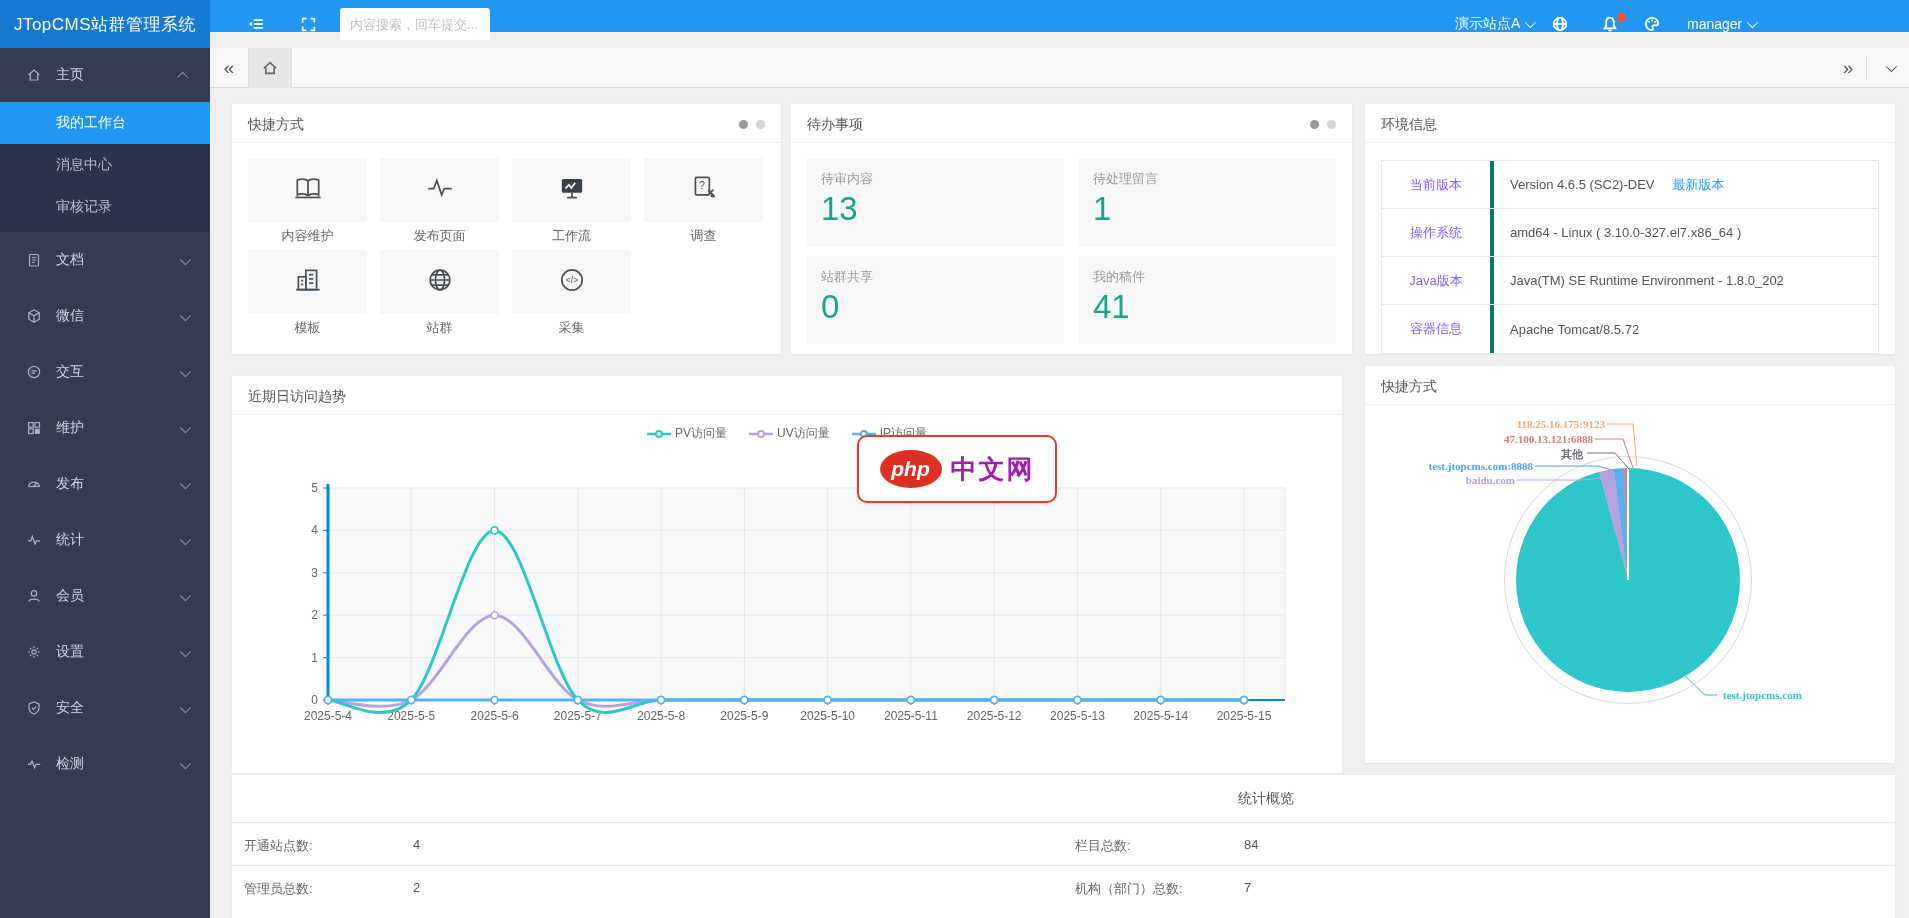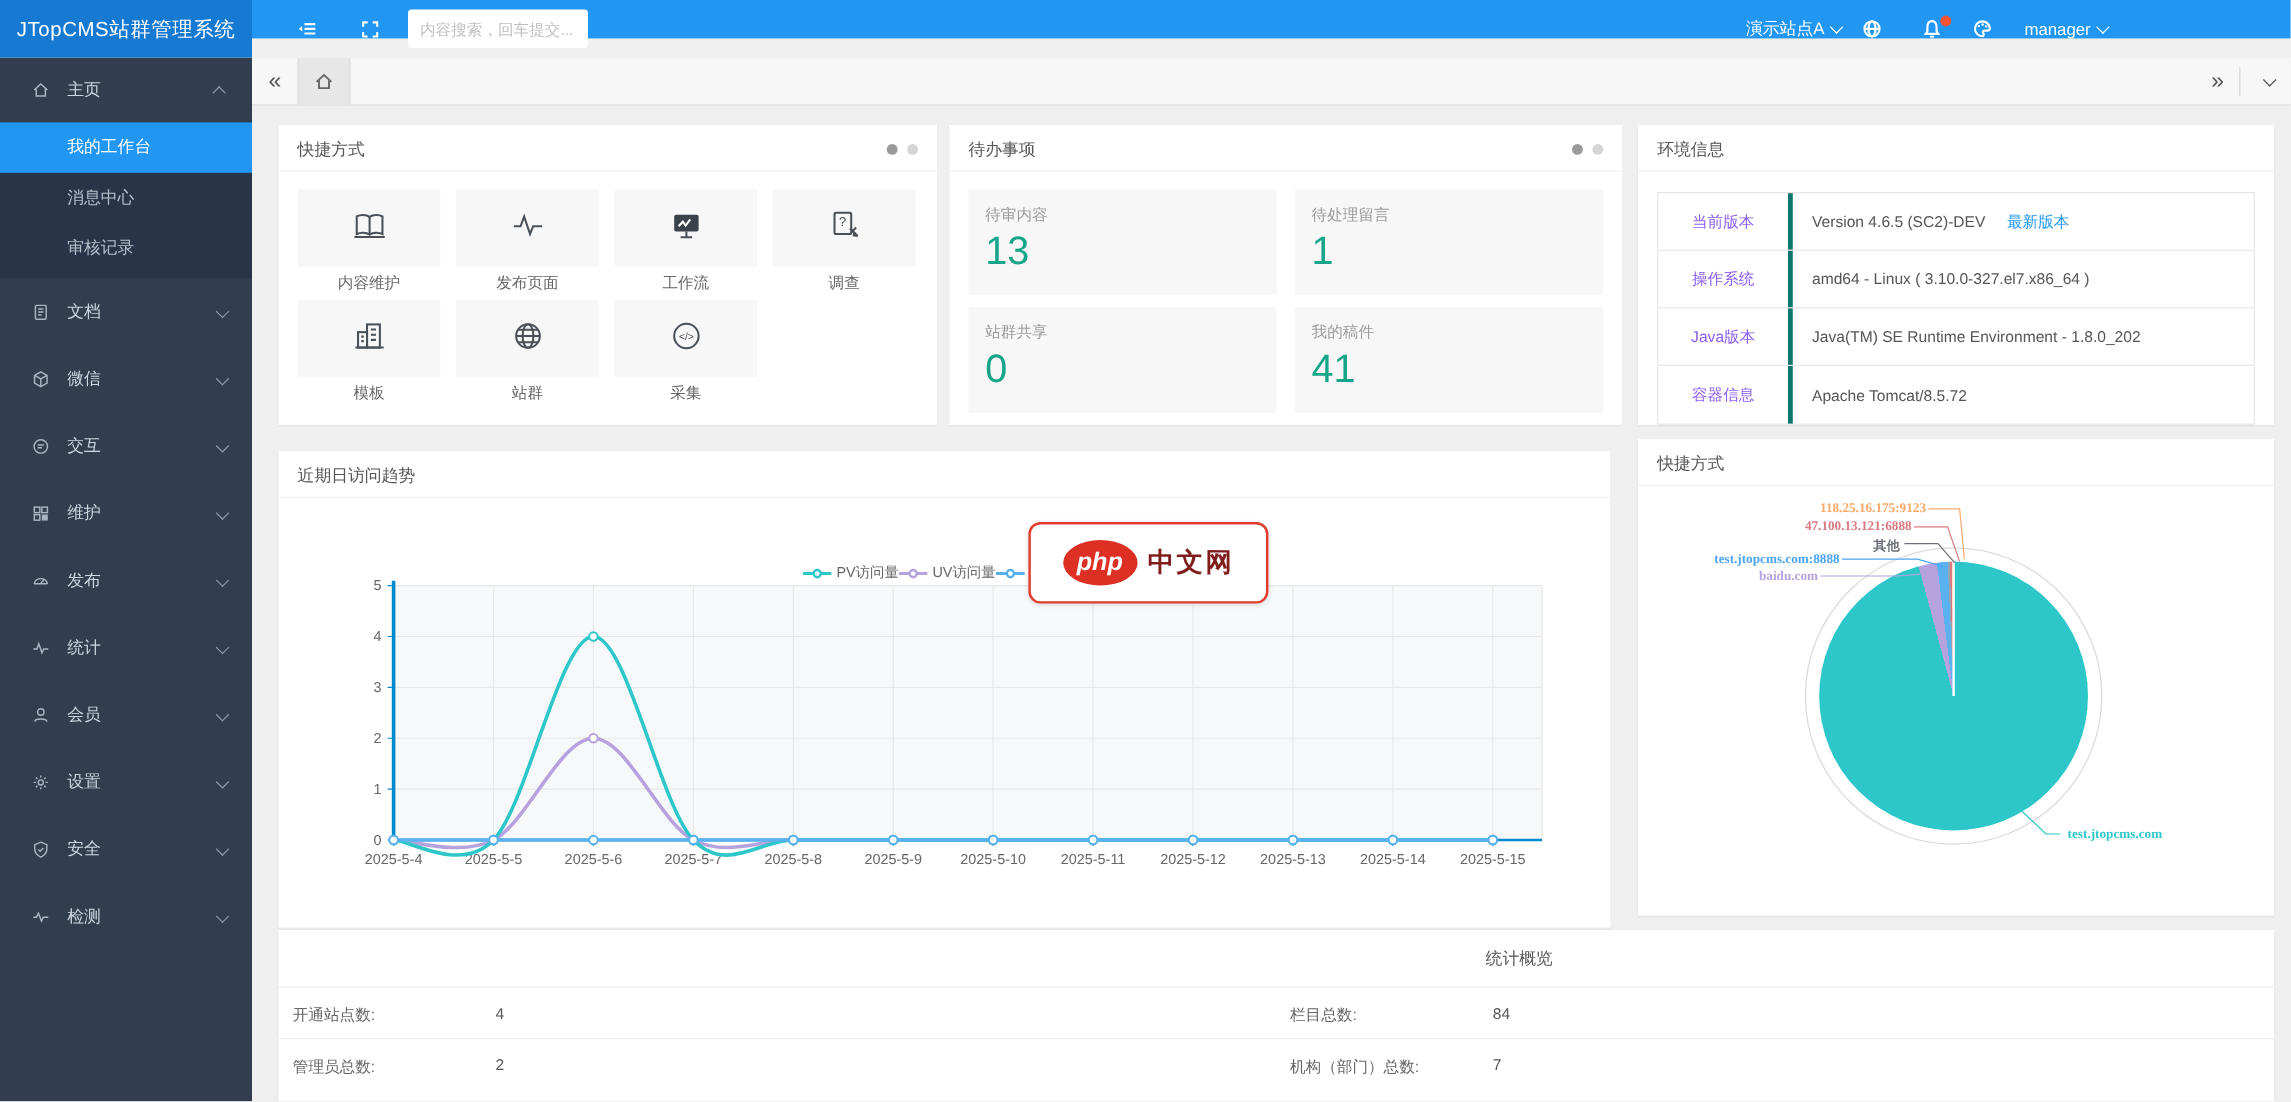--- a/index.html
+++ b/index.html
@@ -62,29 +62,29 @@
 
   #card-env { left:1365px; top:104px; width:530px; height:250px; }
   .env-table { position:absolute; left:16px; top:56px; width:498px; border:1px solid #e6e6e6; }
   .env-row { display:flex; height:48px; border-bottom:1px solid #e6e6e6; }
   .env-row:last-child { border-bottom:0; }
   .env-k { width:112px; border-right:4px solid #0f766e; display:flex; align-items:center; justify-content:center; font-size:13px; color:#8b5cf6; }
   .env-v { flex:1; display:flex; align-items:center; padding-left:16px; font-size:13px; color:#555; gap:18px; }
   .env-link { color:#2196f3; cursor:pointer; text-decoration:none; }
 
   #card-traffic { left:232px; top:376px; width:1110px; height:397px; }
-  .legend { position:absolute; left:0; top:49px; width:100%; display:flex; justify-content:center; z-index:2;margin-top:44px; }
+  .legend { position:absolute; left:0; top:49px; width:100%; display:flex; justify-content:center; gap:22px; z-index:2; }
   .legend-item { display:flex; align-items:center; gap:4px; font-size:12px; color:#666; cursor:pointer; }
   #traffic-plot { position:absolute; left:0; top:0; }
 
   .watermark { position:absolute; left:625px; top:59px; width:200px; height:68px; background:#fff; border:2px solid #e23c30;
                border-radius:10px; display:flex; align-items:center; justify-content:center; gap:9px; z-index:5; box-shadow:0 1px 4px rgba(0,0,0,.12); }
   .wm-badge { width:62px; height:38px; background:#dd2f23; border-radius:50%; color:#fff; font-size:21px; font-weight:bold; font-style:italic;
               display:flex; align-items:center; justify-content:center; }
-  .wm-text { font-size:22px; font-weight:bold; color:#7f1d1d; letter-spacing:2px; }
+  .wm-text { font-size:26px; font-weight:bold; color:#a21caf; letter-spacing:2px; }
 
   #card-sources { left:1365px; top:366px; width:530px; height:397px; }
   .pie-ring { position:absolute; left:139px; top:90px; width:248px; height:248px; border:1px solid #dadada; border-radius:50%; }
   .pie { position:absolute; left:151px; top:102px; width:224px; height:224px; border-radius:50%; }
   .pie-sep { position:absolute; left:262px; top:102px; width:2px; height:112px; background:#fff; }
   .pie-label { position:absolute; font-size:11px; font-weight:bold; white-space:nowrap;font-family:Liberation Serif, serif; }
   #pie-leaders { position:absolute; left:0; top:0; }
 
   #card-stats { left:232px; top:775px; width:1663px; height:160px; }
   .stats-title { position:absolute; left:1006px; top:15px; font-size:14px; color:#555; }

